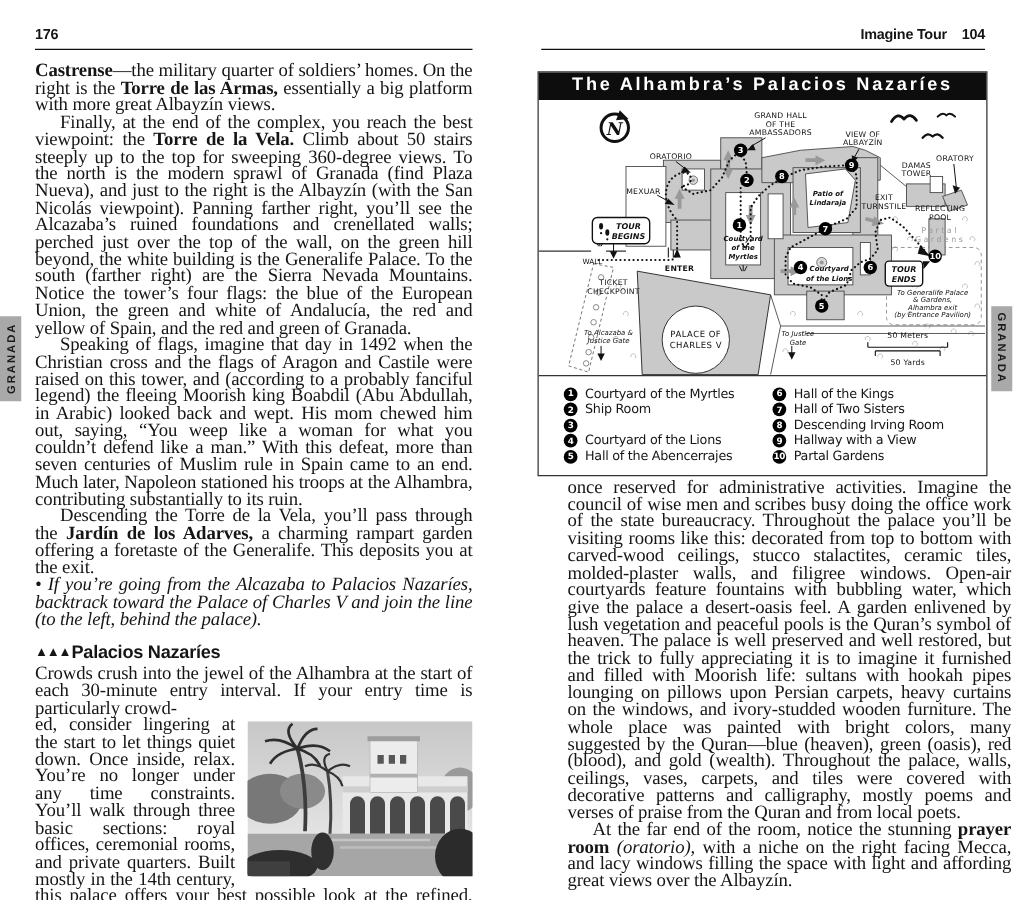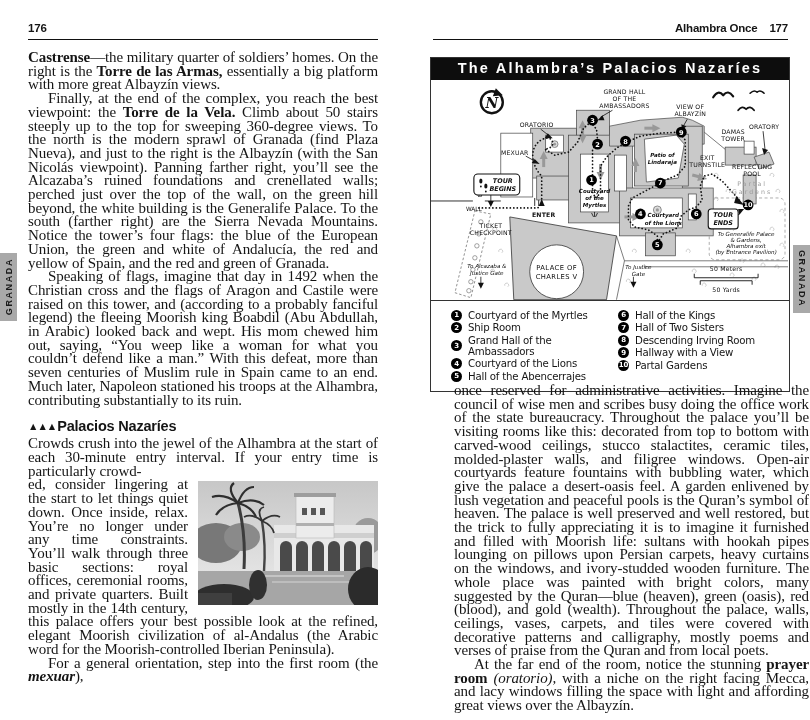--- a/index.html
+++ b/index.html
@@ -58,20 +58,22 @@
 <body>
 
 <div class="page-left">
   <div class="running-head">
     <span>176</span>
   </div>
   <div class="bodytext">
     <p><b>Castrense</b><span>—the military quarter of soldiers’ homes. On the right is the </span><b>Torre de las Armas,</b><span> essentially a big platform with more great Albayzín views.</span></p>
     <p class="indent"><span>Finally, at the end of the complex, you reach the best viewpoint: the </span><b>Torre de la Vela.</b><span> Climb about 50 stairs steeply up to the top for sweeping 360-degree views. To the north is the modern sprawl of Granada (find Plaza Nueva), and just to the right is the Albayzín (with the San Nicolás viewpoint). Panning farther right, you’ll see the Alcazaba’s ruined foundations and crenellated walls; perched just over the top of the wall, on the green hill beyond, the white building is the Generalife Palace. To the south (farther right) are the Sierra Nevada Mountains. Notice the tower’s four flags: the blue of the European Union, the green and white of Andalucía, the red and yellow of Spain, and the red and green of Granada.</span></p>
     <p class="indent">Speaking of flags, imagine that day in 1492 when the Christian cross and the flags of Aragon and Castile were raised on this tower, and (according to a probably fanciful legend) the fleeing Moorish king Boabdil (Abu Abdullah, in Arabic) looked back and wept. His mom chewed him out, saying, “You weep like a woman for what you couldn’t defend like a man.” With this defeat, more than seven centuries of Muslim rule in Spain came to an end. Much later, Napoleon stationed his troops at the Alhambra, contributing substantially to its ruin.</p>
+    <p class="indent"><span>Descending the Torre de la Vela, you’ll pass through the </span><b>Jardín de los Adarves,</b><span> a charming rampart garden offering a foretaste of the Generalife. This deposits you at the exit.</span></p>
+    <p class="bullet">• If you’re going from the Alcazaba to Palacios Nazaríes, backtrack toward the Palace of Charles V and join the line (to the left, behind the palace).</p>
     <div class="section-head"><span class="tris">▲▲▲</span><span>Palacios Nazaríes</span></div>
     <p>Crowds crush into the jewel of the Alhambra at the start of each 30-minute entry interval. If your entry time is particularly crowd-</p>
 
     <div class="photo">
       <svg viewBox="0 0 180 124" width="180" height="124">
         <defs>
           <linearGradient id="skyg" x1="0" y1="0" x2="0" y2="1">
             <stop offset="0" stop-color="#c7c7c7"></stop>
               <stop offset="1" stop-color="#ededed"></stop>
           </linearGradient>
@@ -122,22 +124,22 @@
       </svg>
     </div>
     <p>ed, consider lingering at the start to let things quiet down. Once inside, relax. You’re no longer under any time constraints. You’ll walk through three basic sections: royal offices, ceremonial rooms, and private quarters. Built mostly in the 14th century, this palace offers your best possible look at the refined, elegant Moorish civilization of al-Andalus (the Arabic word for the Moorish-controlled Iberian Peninsula).</p>
     <div class="clear"></div>
     <p class="indent"><span>For a general orientation, step into the first room (the </span><b><i>mexuar</i></b><span>),</span></p>
   </div>
 </div>
 
 <div class="page-right-head">
   <div class="running-head rh-right">
-    <span>Alhambra Once</span>
-    <span>177</span>
+    <span>Imagine Tour</span>
+    <span>104</span>
   </div>
 </div>
 
 <div class="map-fig">
   <div class="map-title">The Alhambra’s Palacios Nazaríes</div>
   <svg class="map" viewBox="0 0 358 220" width="357" height="220">
 
     <g stroke="#c2c2c2" stroke-width="0.8" fill="none">
       <path d="M284 96 a2 2 0 1 1 3 1"></path>
         <path d="M296 112 a2 2 0 1 1 3 1"></path>
@@ -393,21 +395,20 @@
       <div class="litem">
           <span class="lnum">1</span>
           <span>Courtyard of the Myrtles</span>
         </div>
       <div class="litem">
           <span class="lnum">2</span>
           <span>Ship Room</span>
         </div>
       <div class="litem">
           <span class="lnum">3</span>
-          <span>Grand Hall of the Ambassadors</span>
         </div>
       <div class="litem">
           <span class="lnum">4</span>
           <span>Courtyard of the Lions</span>
         </div>
       <div class="litem">
           <span class="lnum">5</span>
           <span>Hall of the Abencerrajes</span>
         </div>
     </div>

